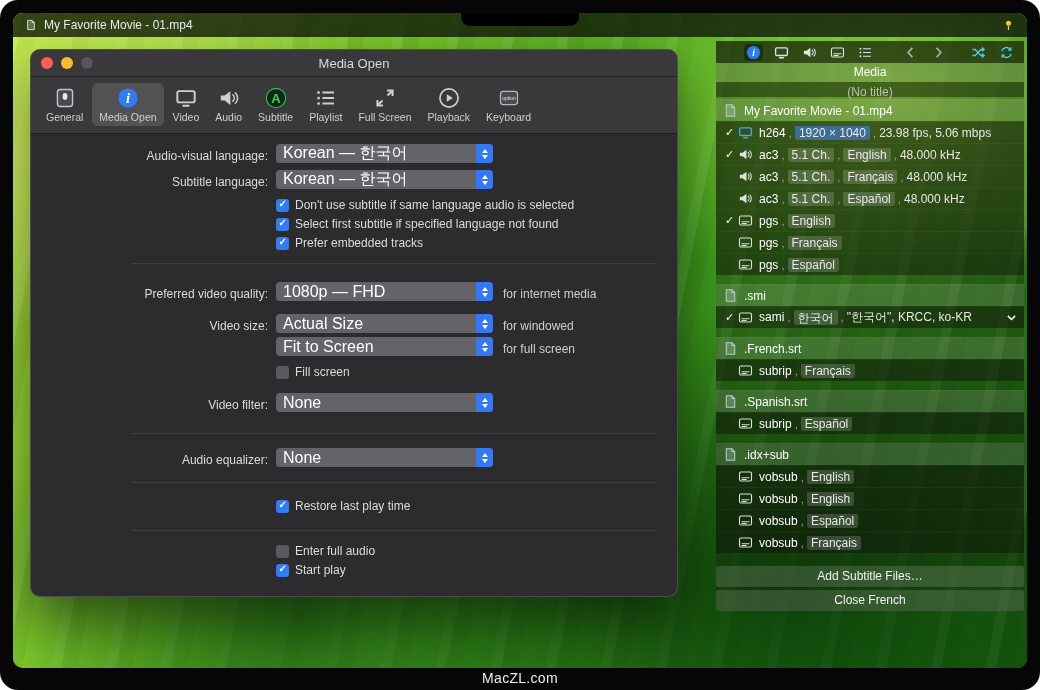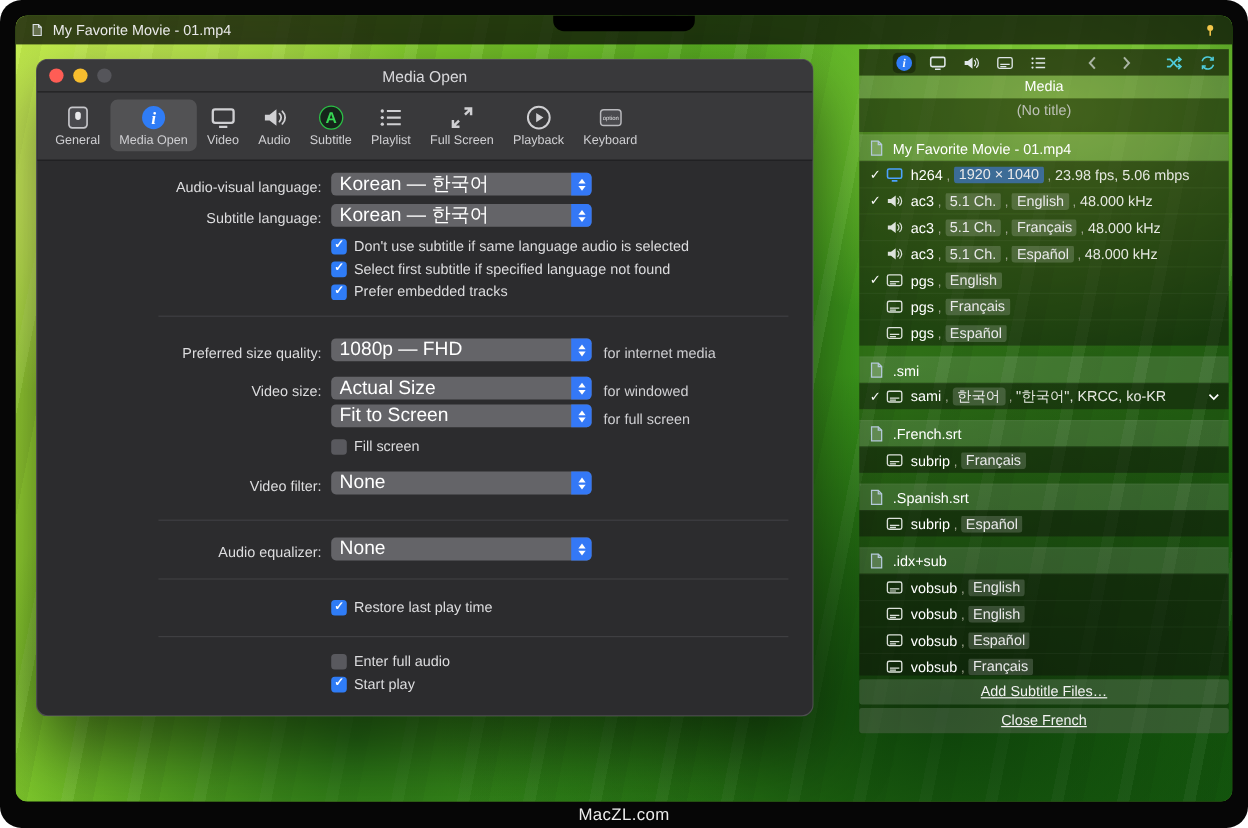--- a/index.html
+++ b/index.html
@@ -69,21 +69,21 @@
     background:rgba(24,30,14,.30);}
   .ptoolbar{height:22px;flex:none;display:flex;align-items:center;justify-content:flex-end;
     gap:9px;padding:0 8px;background:rgba(14,18,8,.55);}
   .ptbtn{color:#dfe6e8;display:flex;padding:1px 2px;border-radius:4px;}
   .ptbtn svg{width:15px;height:15px;display:block;}
   .ptbtn[data-name="info-icon"]{background:rgba(0,0,0,.32);}
   .ptbtn[data-name="chevron-left-icon"],.ptbtn[data-name="chevron-right-icon"]{color:#a9b4a3;}
   .ptbtn[data-name="shuffle-icon"],.ptbtn[data-name="repeat-icon"]{color:#4fccdc;}
   .spacer{width:8px;} .spacer-sm{width:3px;}
   .phead{height:19px;line-height:19px;flex:none;text-align:center;background:rgba(255,255,255,.12);color:#fff;}
-  .psub{height:28px;line-height:20px;flex:none;text-align:center;background:rgba(13,16,8,.42);color:#bcc0b6;}
+  .psub{height:15px;line-height:20px;flex:none;text-align:center;background:rgba(13,16,8,.42);color:#bcc0b6;}
   .plist{flex:1;overflow:hidden;padding-top:2px;}
   .group{margin-bottom:9px;}
   .ghead{height:21px;display:flex;align-items:center;gap:6px;padding:0 6px;
     background:rgba(255,255,255,.12);border-top:1px solid rgba(255,255,255,.04);}
   .gtitle{color:#fff;}
   .trow{height:21px;display:flex;align-items:center;padding:0 6px;position:relative;
     background:rgba(13,16,8,.45);border-top:1px solid rgba(255,255,255,.04);}
   .ck{width:15px;flex:none;text-align:center;color:#fff;font-size:11px;}
   .rowic{flex:none;display:flex;margin-right:6px;margin-left:1px;color:#dde3dc;}
   .rowic svg{width:15px;height:15px;display:block;}
@@ -92,21 +92,21 @@
   .segs{white-space:nowrap;overflow:hidden;}
   .comma{color:#a3a894;font-size:11px;}
   .seg.codec{color:#fff;}
   .seg.chip{background:rgba(255,255,255,.17);border-radius:3px;padding:0.5px 4px;}
   .seg.chip-blue{background:rgba(66,128,255,.55);border-radius:3px;padding:0.5px 4px;}
   .seg.plain{color:#e6e8e1;}
   .rowchev{position:absolute;right:6px;top:4px;color:#fff;}
   .rowchev svg{width:13px;height:13px;display:block;}
   .pbuttons{margin-top:auto;flex:none;}
   .pbtn{height:21px;line-height:21px;text-align:center;background:rgba(255,255,255,.14);
-    margin-top:3px;border-radius:2px;color:#f2f2f2;text-decoration:underline;}
+    margin-top:3px;border-radius:2px;color:#f2f2f2;}
 </style>
 </head>
 <body>
 
 <div class="laptop" data-name="laptop-frame">
   <div class="screen" data-name="screen">
     <div class="wallpaper" data-name="desktop-wallpaper"></div>
 
     <div class="titlebar" data-name="window-titlebar">
       <span class="tb-ic" data-name="document-icon">
@@ -250,21 +250,21 @@
           <span class="clabel" data-name="checkbox-label">Select first subtitle if specified language not found</span>
         </div>
         <div class="crow" style="margin-top:3px" data-name="checkbox-row">
           <span class="cb on" data-name="prefer-embedded-checkbox"></span>
           <span class="clabel" data-name="checkbox-label">Prefer embedded tracks</span>
         </div>
 
         <div class="divider" style="margin-top:12px" data-name="divider"></div>
 
         <div class="frow" style="margin-top:18px" data-name="video-quality-row">
-          <span class="flabel" data-name="video-quality-label">Preferred size quality:</span>
+          <span class="flabel" data-name="video-quality-label">Preferred video quality:</span>
           <div class="select" data-name="video-quality-select">
             <span class="sel-text" data-name="select-value">1080p — FHD</span>
             <span class="stepper" data-name="stepper-icon">
                 <i class="arr-up"></i>
                 <i class="arr-dn"></i>
               </span>
           </div>
           <span class="fnote" data-name="field-note">for internet media</span>
         </div>
 

